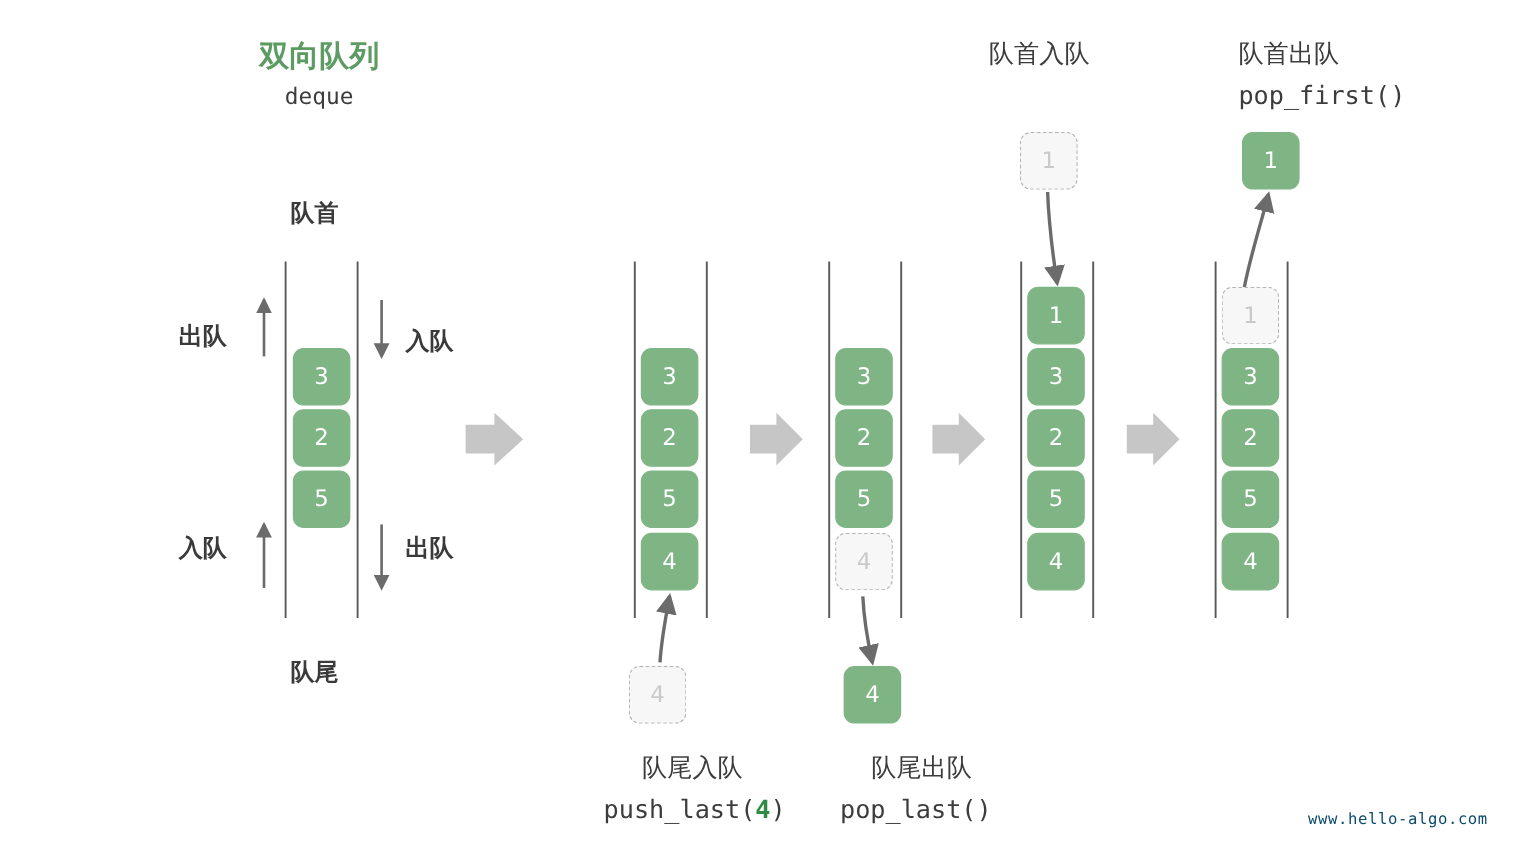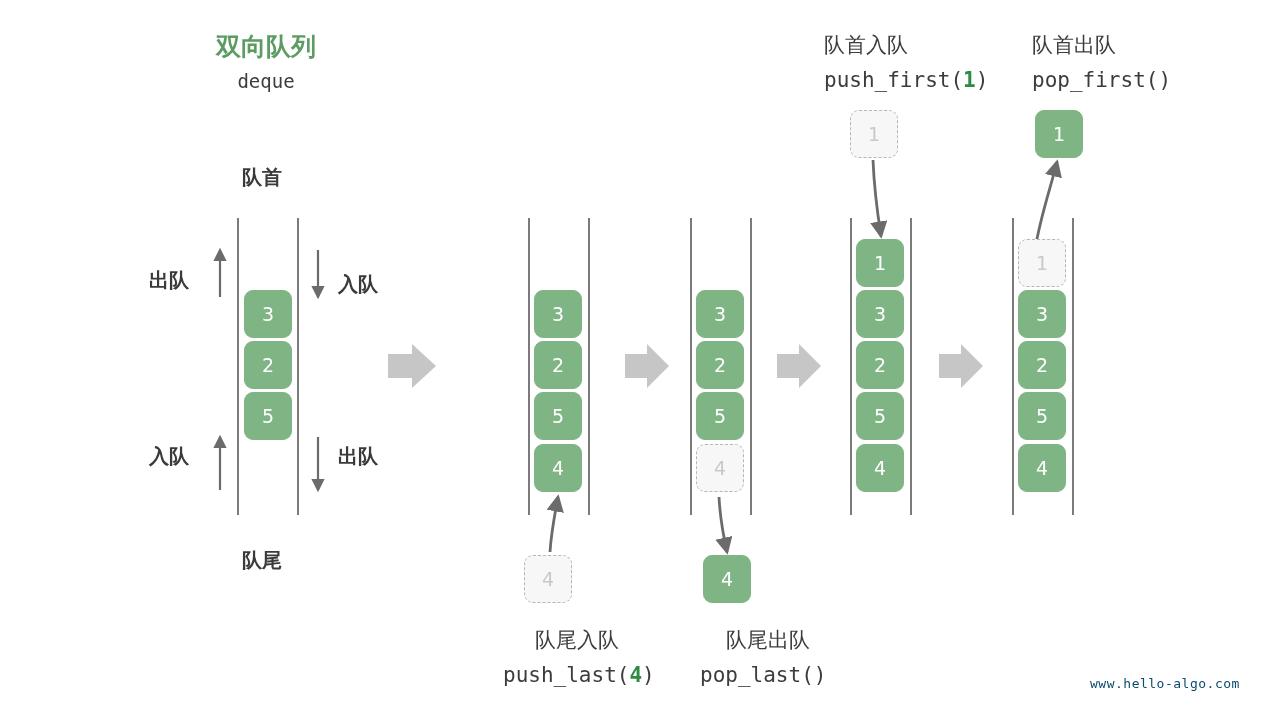--- a/index.html
+++ b/index.html
@@ -103,21 +103,20 @@
 
   <div class="abs label-cn" style="left:242px; top:164px;">队首</div>
   <div class="abs label-cn" style="left:242px; top:547px;">队尾</div>
 
   <div class="abs label-cn" style="left:149px; top:267px;">出队</div>
   <div class="abs label-cn" style="left:338px; top:271px;">入队</div>
   <div class="abs label-cn" style="left:149px; top:443px;">入队</div>
   <div class="abs label-cn" style="left:338px; top:443px;">出队</div>
 
   <div class="abs op-cn" style="left:824px; top:31px;">队首入队</div>
-  <div class="abs op-code" style="left:824px; top:68px;"><span>push_first(</span><span class="arg">1</span><span>)</span></div>
 
   <div class="abs op-cn" style="left:1032px; top:31px;">队首出队</div>
   <div class="abs op-code" style="left:1032px; top:68px;text-align:center;"><span>pop_first(</span><span class="arg"></span><span>)</span></div>
 
   <div class="abs op-cn" style="left:503px; top:626px;margin-left:32px;">队尾入队</div>
   <div class="abs op-code" style="left:503px; top:663px;"><span>push_last(</span><span class="arg">4</span><span>)</span></div>
 
   <div class="abs op-cn" style="left:700px; top:626px;margin-left:26px;">队尾出队</div>
   <div class="abs op-code" style="left:700px; top:663px;"><span>pop_last(</span><span class="arg"></span><span>)</span></div>
 

